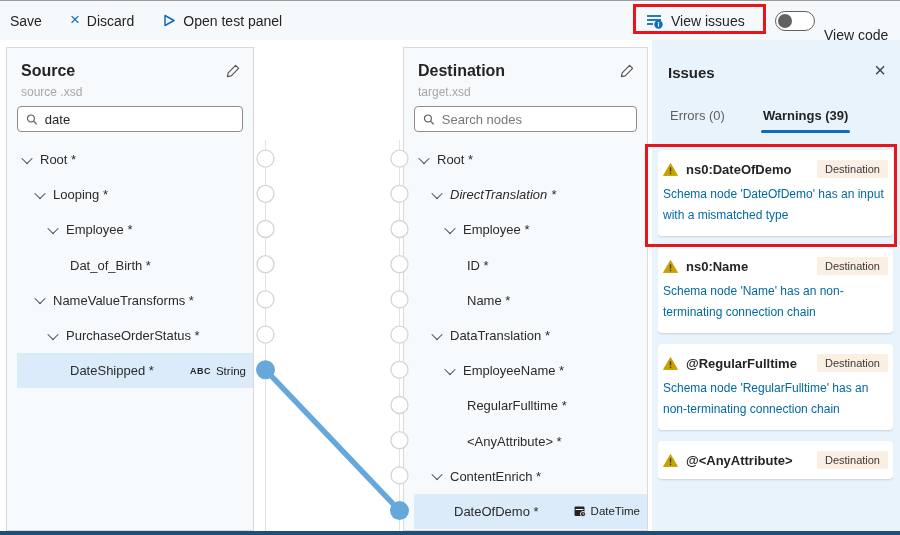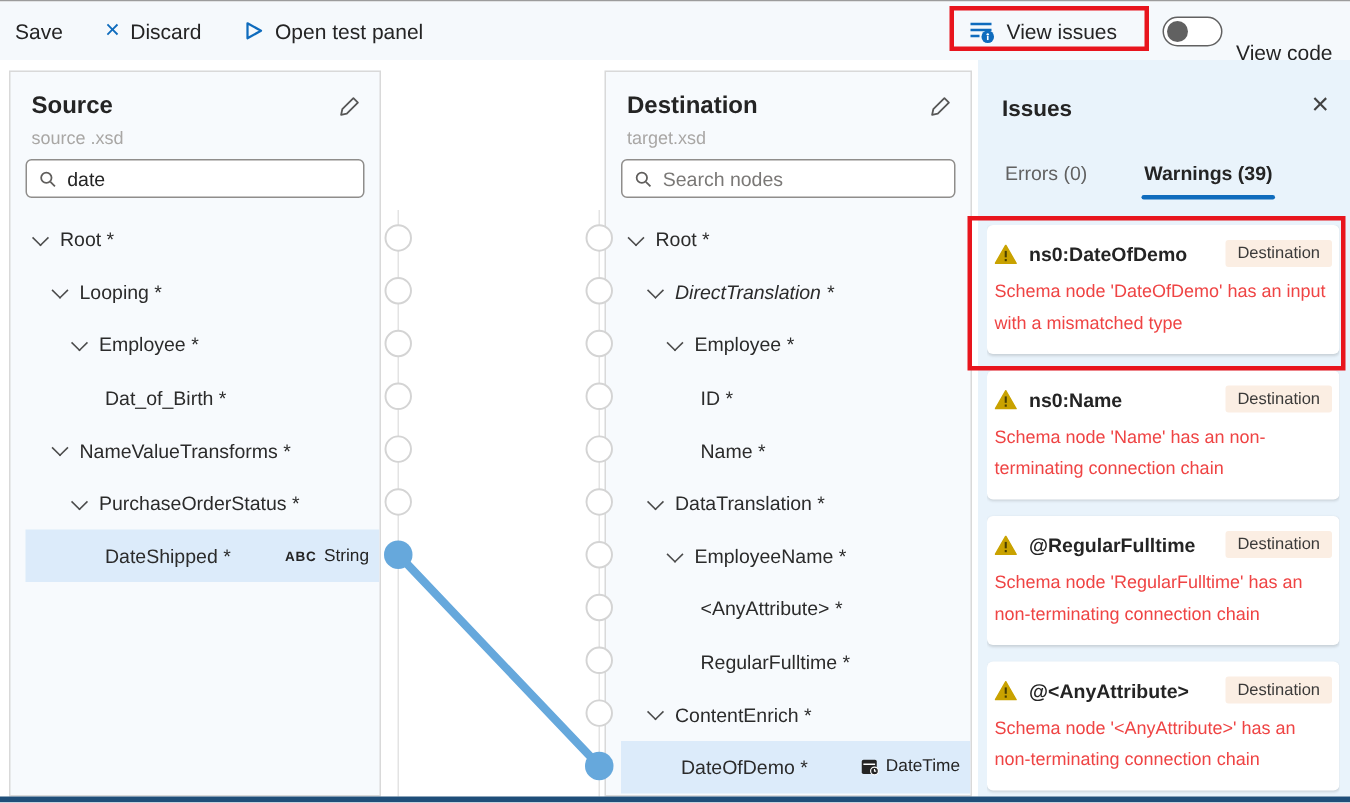--- a/index.html
+++ b/index.html
@@ -63,21 +63,21 @@
   #issues-close{position:absolute;top:20px;right:14px;font-size:20px;color:#424242;line-height:1;}
   .tabs{position:absolute;top:64px;left:16px;display:flex;gap:34px;}
   .tab{font-size:13px;color:#616161;padding:4px 2px 14px;position:relative;}
   .tab.active{color:#242424;font-weight:700;}
   .tab.active::after{content:"";position:absolute;left:0;right:0;bottom:4px;height:3px;border-radius:2px;background:var(--accent);}
   .cards{position:absolute;top:110px;left:6px;right:7px;bottom:0;overflow:hidden;}
   .card{background:#fff;border-radius:4px;box-shadow:0 1px 2px rgba(0,0,0,.14);padding:10px 5px;margin-bottom:11px;}
   .card-head{display:flex;align-items:center;gap:8px;}
   .card-title{font-weight:700;font-size:13px;white-space:nowrap;}
   .card-badge{margin-left:auto;background:var(--badge-bg);color:#3b3a39;font-size:11px;padding:3px 8px;border-radius:2px;}
-  .card-msg{font-size:12px;color:#ef4444;line-height:21px;margin-top:6px;}
+  .card-msg{font-size:12px;color:#0369a1;line-height:21px;margin-top:6px;}
 
   
   .hl{position:absolute;border:3px solid var(--hl-red);pointer-events:none;}
   #hl-viewissues{left:633px;top:4px;width:133px;height:30px;}
   #hl-card{left:645px;top:144px;width:252px;height:103px;}
 
   #map-layer{position:absolute;left:0;top:0;pointer-events:none;}
 </style>
 </head>
 <body>
@@ -196,24 +196,24 @@
       </div>
       <div class="tree-row" style="padding-left: 19px;">
         <span class="chev"></span>
         <span class="tree-label">DataTranslation *</span>
       </div>
       <div class="tree-row" style="padding-left: 32px;">
         <span class="chev"></span>
         <span class="tree-label">EmployeeName *</span>
       </div>
       <div class="tree-row" style="padding-left: 53px;">
+        <span class="tree-label">RegularFulltime *</span>
+      </div>
+      <div class="tree-row" style="padding-left: 53px;">
         <span class="tree-label">&lt;AnyAttribute&gt; *</span>
-      </div>
-      <div class="tree-row" style="padding-left: 53px;">
-        <span class="tree-label">RegularFulltime *</span>
       </div>
       <div class="tree-row" style="padding-left: 19px;">
         <span class="chev"></span>
         <span class="tree-label">ContentEnrich *</span>
       </div>
       <div class="tree-row selected" style="padding-left: 40px;">
         <span class="tree-label">DateOfDemo *</span>
         <span class="badge-right">
           <svg width="12" height="12" viewBox="0 0 12 12">
             <rect x="0.5" y="1.5" width="10" height="9.5" rx="1.2" fill="#242424"></rect>
@@ -274,21 +274,20 @@
       <div class="card">
         <div class="card-head">
           <svg width="15" height="13" viewBox="0 0 16 14">
             <path d="M8 0.5 L15.5 13.5 L0.5 13.5 Z" fill="#c9a200" stroke="#c9a200" stroke-linejoin="round"></path>
             <rect x="7.25" y="4.6" width="1.5" height="4.6" fill="#4a3f00"></rect>
             <rect x="7.25" y="10.4" width="1.5" height="1.6" fill="#4a3f00"></rect>
           </svg>
           <span class="card-title">@&lt;AnyAttribute&gt;</span>
           <span class="card-badge">Destination</span>
         </div>
-        <div class="card-msg">Schema node '&lt;AnyAttribute&gt;' has an non-terminating connection chain</div>
       </div>
     </div>
 </div>
 
 <svg id="map-layer" width="900" height="535">
     <line x1="265.5" y1="140" x2="265.5" y2="531" stroke="#e3e3e3" stroke-width="1"></line>
     <line x1="399.5" y1="140" x2="399.5" y2="531" stroke="#e3e3e3" stroke-width="1"></line>
     <circle cx="265.5" cy="158.6" r="8.5" fill="#fff" stroke="#d4d4d4" stroke-width="1.3"></circle>
     <circle cx="265.5" cy="193.8" r="8.5" fill="#fff" stroke="#d4d4d4" stroke-width="1.3"></circle>
     <circle cx="265.5" cy="229" r="8.5" fill="#fff" stroke="#d4d4d4" stroke-width="1.3"></circle>

